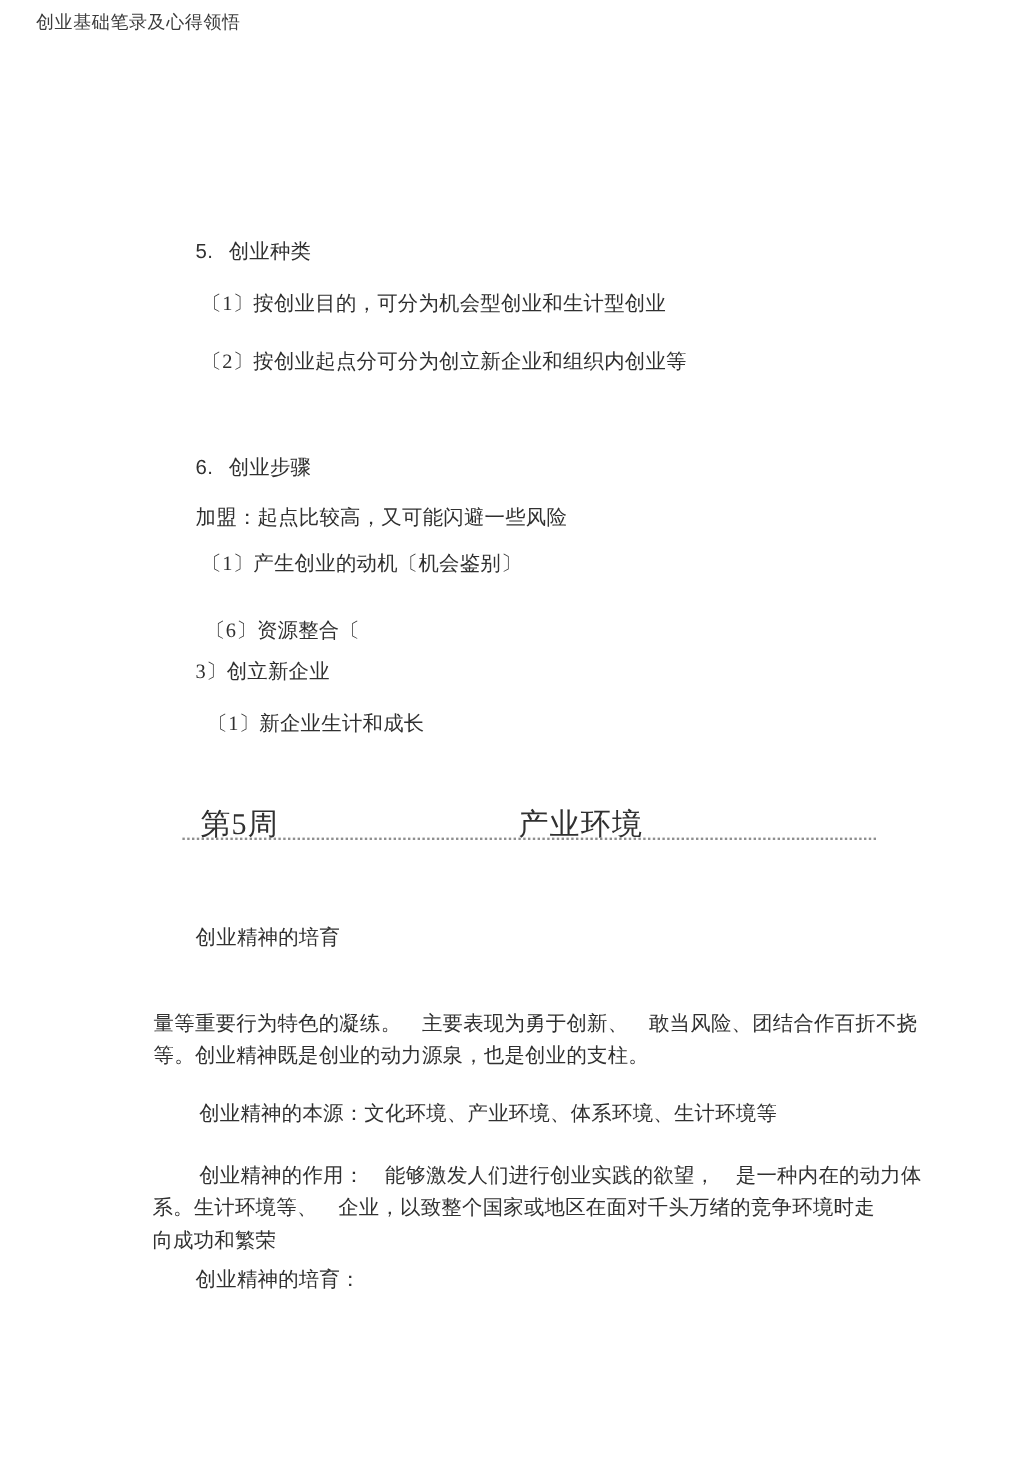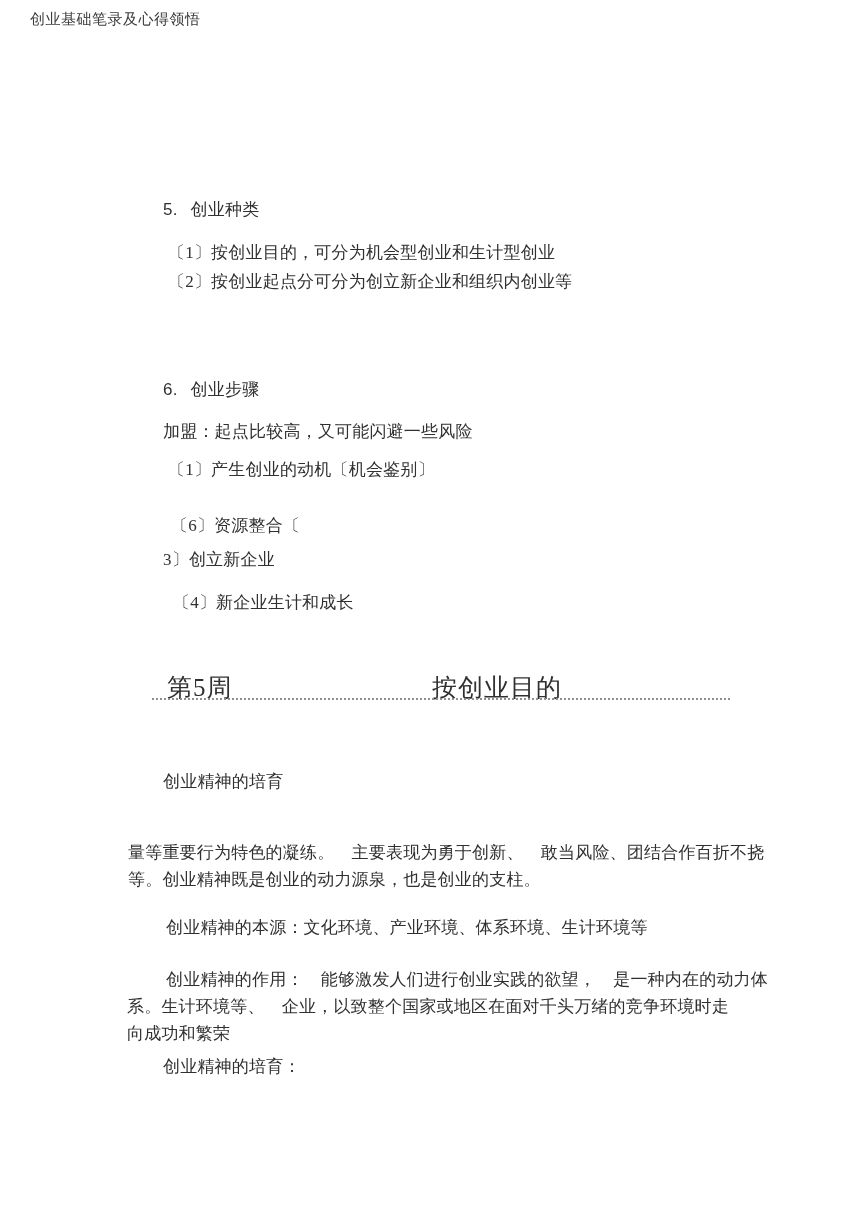--- a/index.html
+++ b/index.html
@@ -55,34 +55,34 @@
 
 <div class="page">
 
   <div class="line doc-title">创业基础笔录及心得领悟</div>
 
 
   <div class="line" style="top:200px;left:163px;">
     <span class="num">5.</span><span>创业种类</span>
   </div>
   <div class="line" style="top:243px;left:168px;">〔1〕按创业目的，可分为机会型创业和生计型创业</div>
-  <div class="line" style="top:272px;left:168px;">〔2〕按创业起点分可分为创立新企业和组织内创业等</div>
+  <div class="line" style="top:292px;left:168px;">〔2〕按创业起点分可分为创立新企业和组织内创业等</div>
 
   <div class="line" style="top:380px;left:163px;">
     <span class="num">6.</span><span>创业步骤</span>
   </div>
   <div class="line" style="top:422px;left:163px;">加盟：起点比较高，又可能闪避一些风险</div>
   <div class="line" style="top:460px;left:168px;">〔1〕产生创业的动机〔机会鉴别〕</div>
   <div class="line" style="top:516px;left:171px;">〔6〕资源整合〔</div>
   <div class="line" style="top:550px;left:163px;">3〕创立新企业</div>
-  <div class="line" style="top:593px;left:173px;">〔4〕新企业生计和成长</div>
+  <div class="line" style="top:593px;left:173px;">〔1〕新企业生计和成长</div>
 
   <div>
     <div class="line week-row-text" style="top:673px;left:167px;">第5周</div>
-    <div class="line week-row-text" style="top:673px;left:432px;">按创业目的</div>
+    <div class="line week-row-text" style="top:673px;left:432px;">产业环境</div>
     <div class="dotted-rule"></div>
   </div>
 
   <div class="line" style="top:772px;left:163px;">创业精神的培育</div>
 
   <div class="line" style="top:843px;left:128px;">量等重要行为特色的凝练。　主要表现为勇于创新、　敢当风险、团结合作百折不挠</div>
   <div class="line" style="top:870px;left:128px;">等。创业精神既是创业的动力源泉，也是创业的支柱。</div>
 
   <div class="line" style="top:918px;left:166px;">创业精神的本源：文化环境、产业环境、体系环境、生计环境等</div>
 

